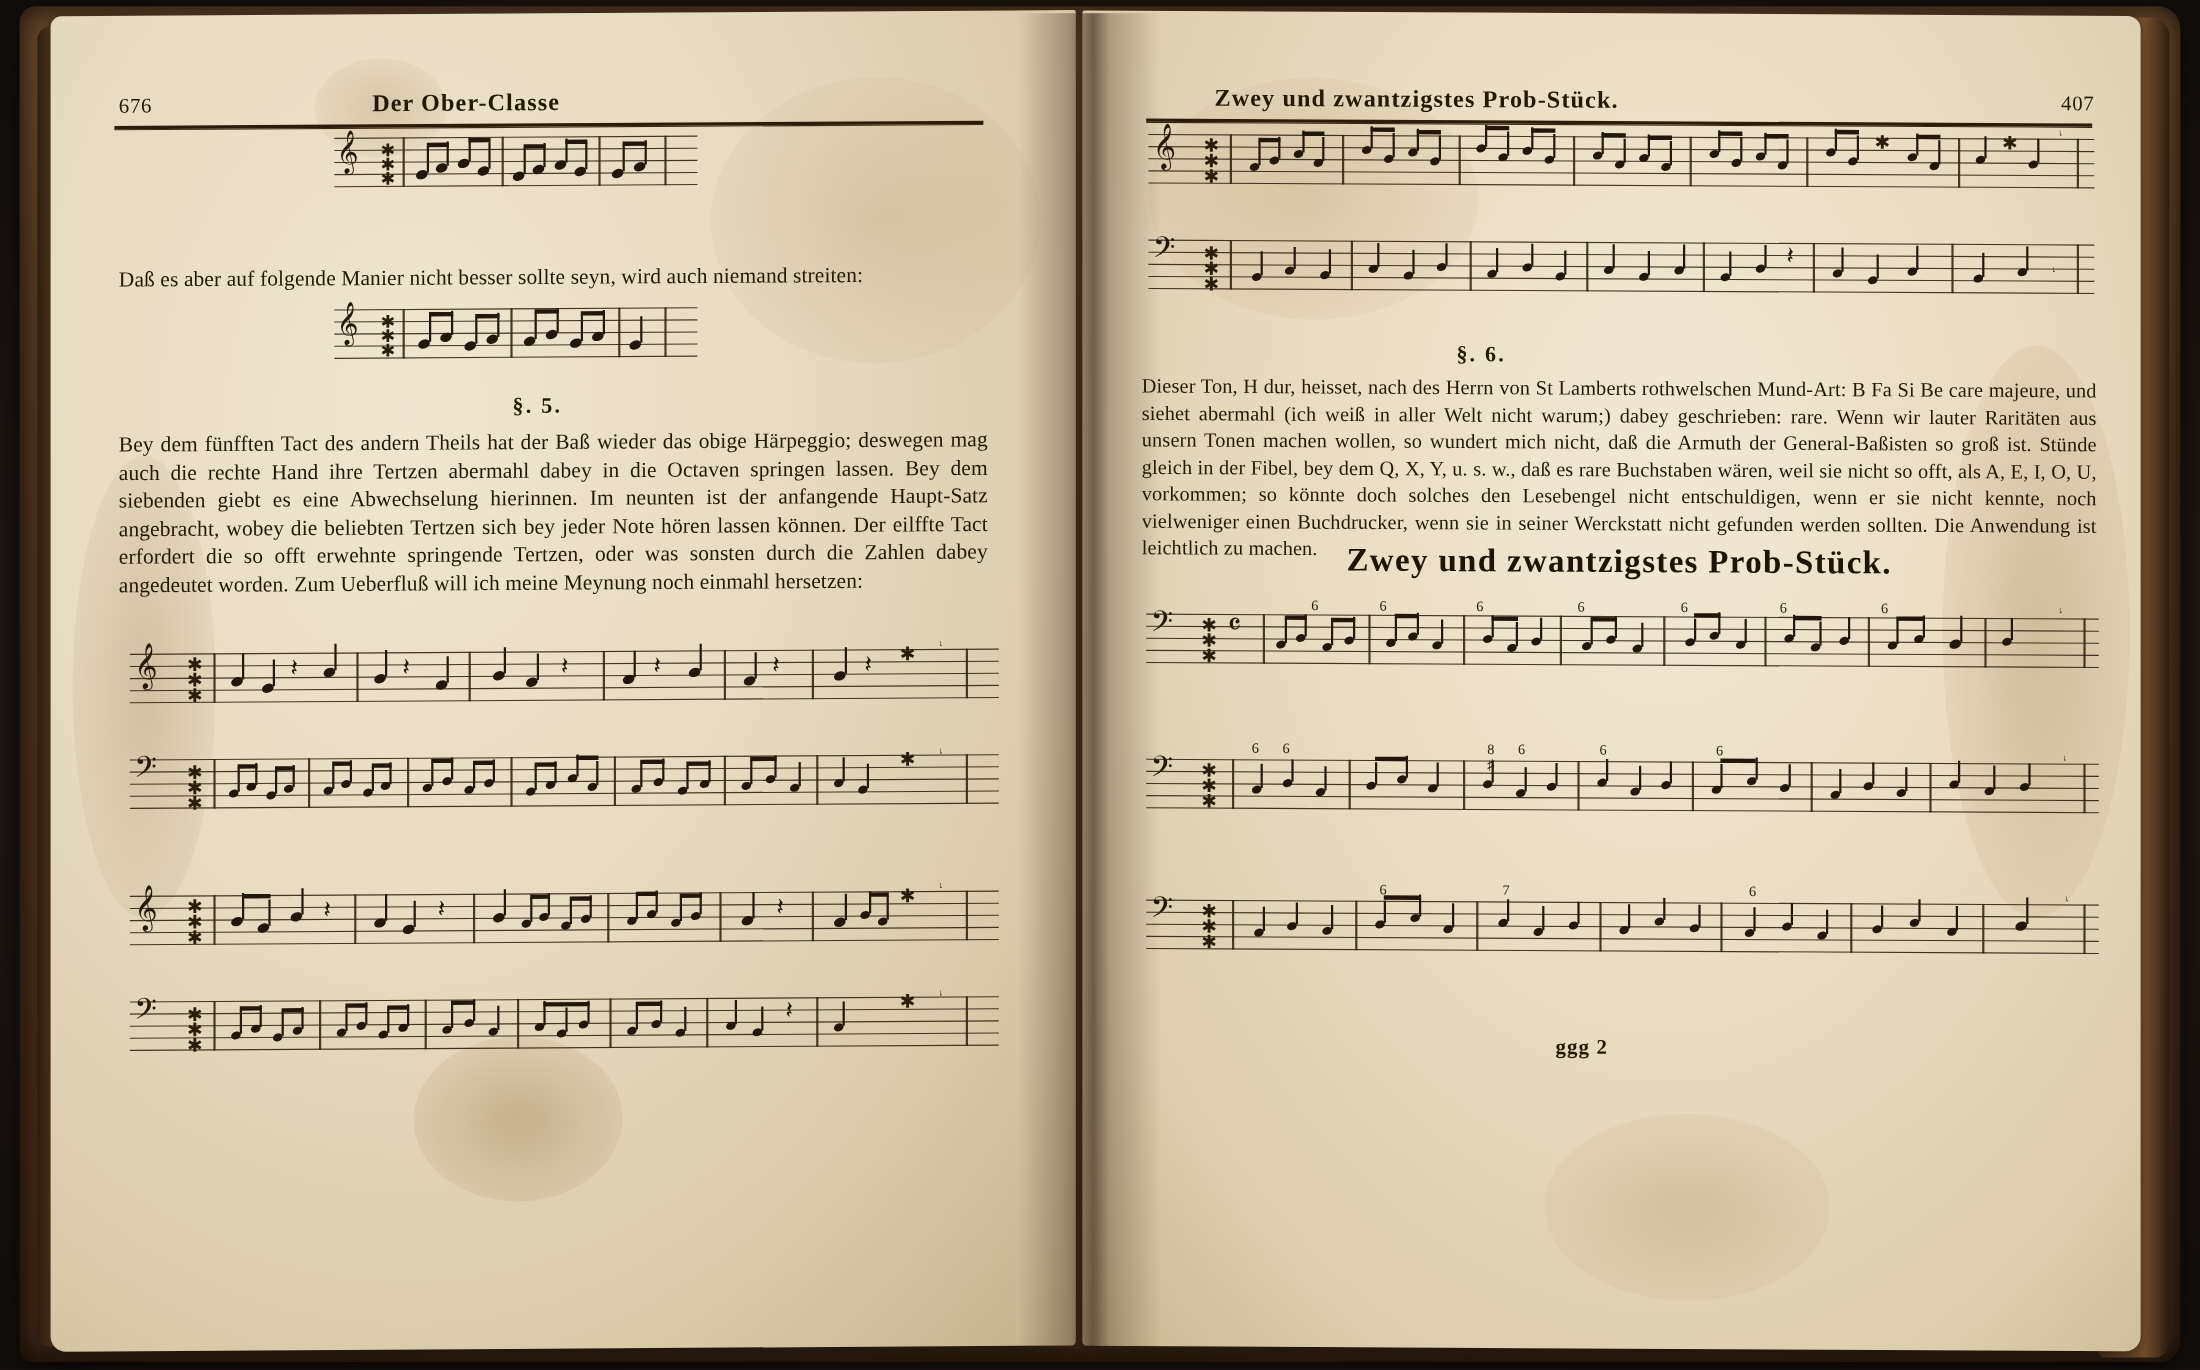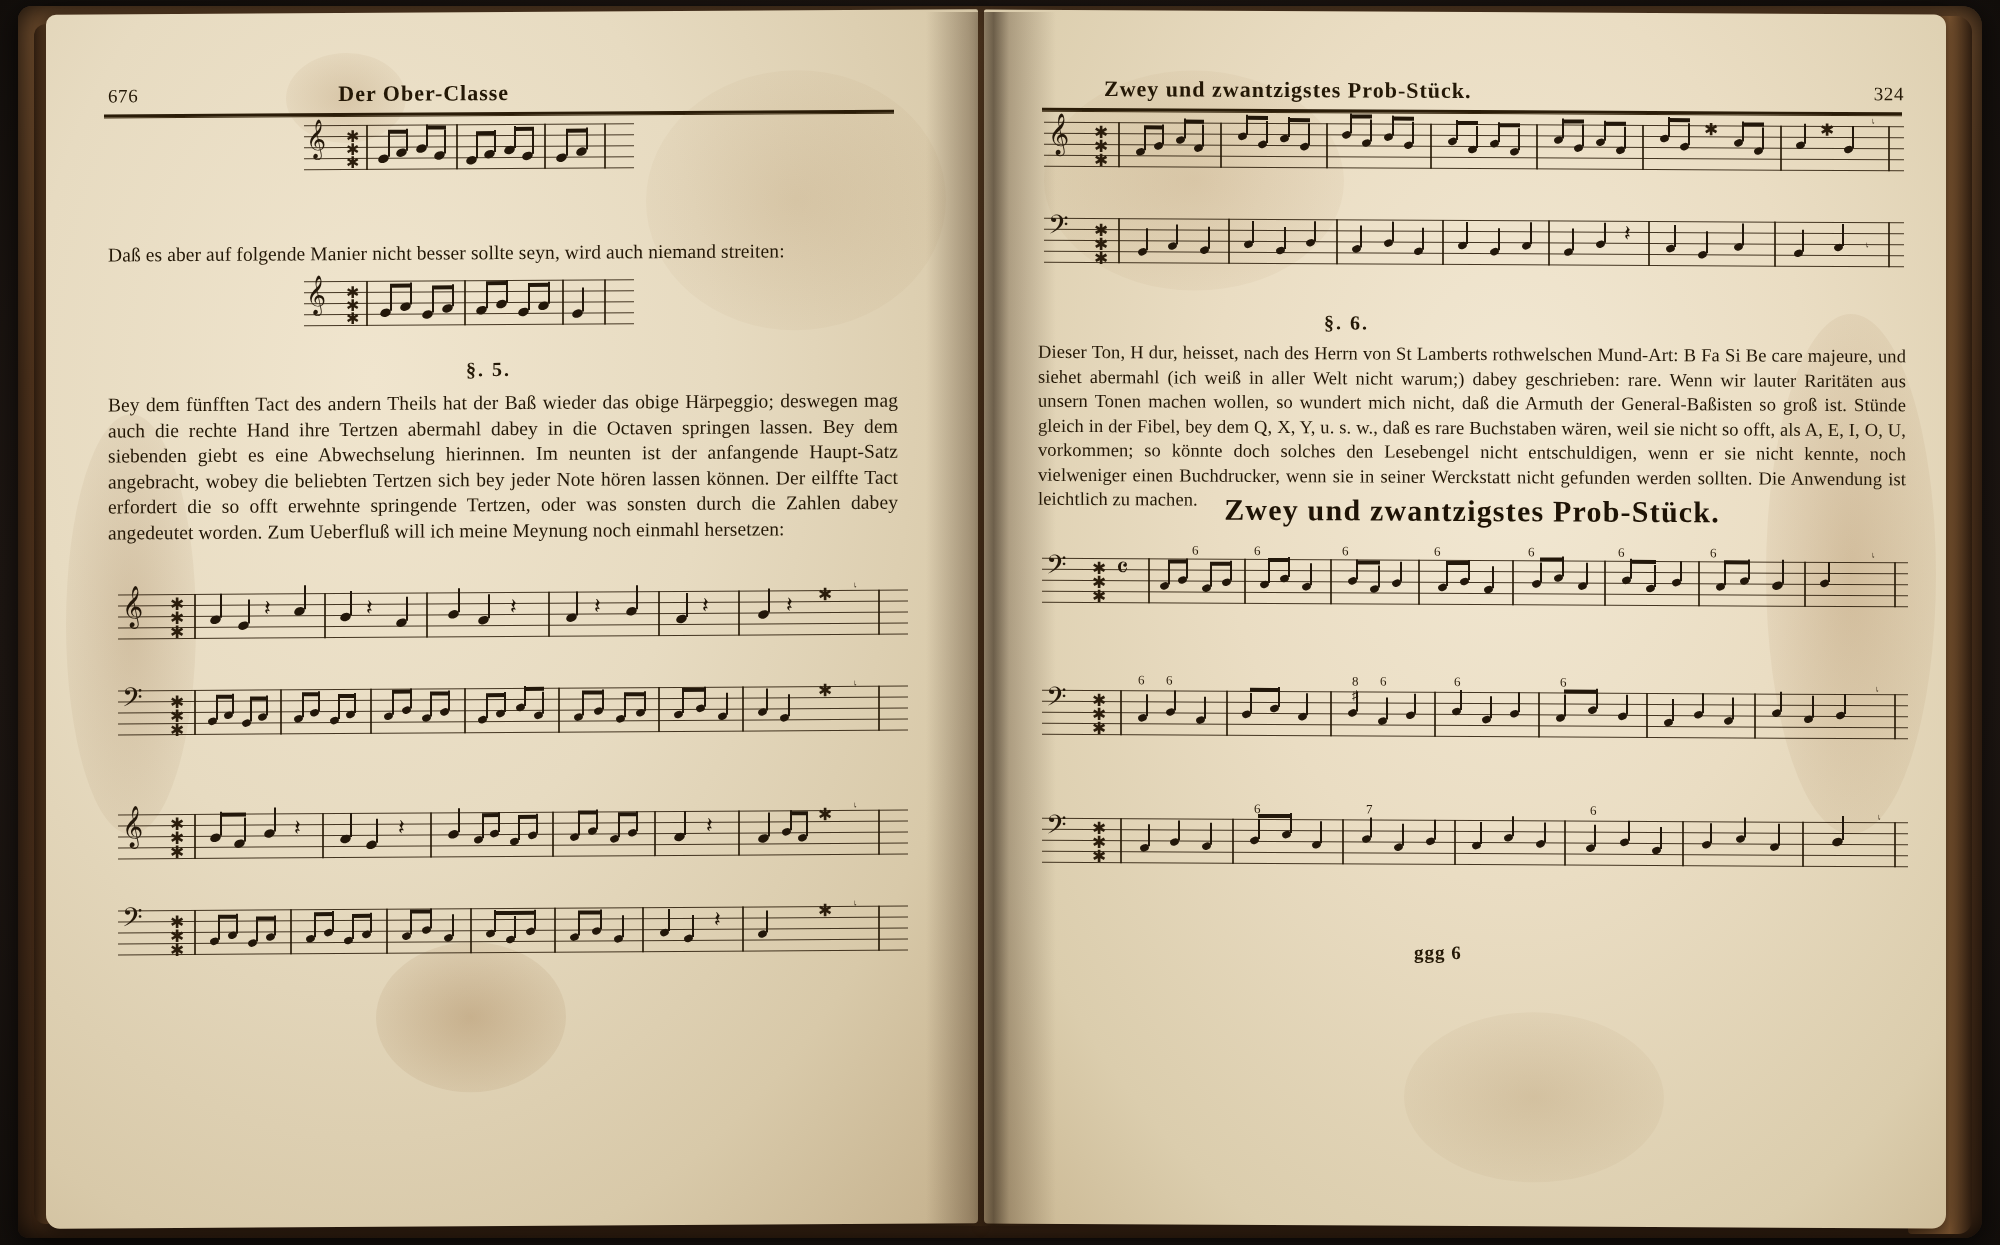--- a/index.html
+++ b/index.html
@@ -627,21 +627,21 @@
 
     <div class="page right">
       <div class="pagebody">
 
         <div class="stain" style="left:60px;top:60px;width:300px;height:220px;background:radial-gradient(ellipse,rgba(150,110,60,.18),rgba(150,110,60,0));"></div>
         <div class="stain" style="right:10px;top:300px;width:170px;height:520px;background:radial-gradient(ellipse,rgba(140,95,45,.24),rgba(140,95,45,0));"></div>
         <div class="stain" style="left:420px;top:1000px;width:260px;height:170px;background:radial-gradient(ellipse,rgba(140,100,50,.18),rgba(140,100,50,0));"></div>
 
         <div class="runhead" style="left:60px;top:66px;width:860px;justify-content:space-between;">
           <span class="title" style="margin-left:60px;">Zwey und zwantzigstes Prob-Stück.</span>
-          <span class="folio">324</span>
+          <span class="folio">407</span>
         </div>
         <div class="rule" style="left:58px;top:98px;width:860px;"></div>
 
         <div class="system" id="ms-r1" style="left:60px;top:112px;width:860px;height:180px;">
           <div class="staff" style="top:0;height:46px;">
             <div class="ln" style="top:0px;"></div>
               <div class="ln" style="top:11px;"></div>
             <div class="ln" style="top:22px;"></div>
               <div class="ln" style="top:33px;"></div>
             <div class="ln" style="top:44px;"></div>
@@ -1011,20 +1011,20 @@
             <div class="stem" style="left:702px;top:4px;height:20px;"></div>
           <div class="note small" style="left:728px;top:30px;"></div>
             <div class="stem" style="left:736px;top:10px;height:22px;"></div>
           <div class="barline" style="left:760px;top:8px;height:45px;"></div>
           <div class="note" style="left:790px;top:24px;"></div>
             <div class="stem" style="left:800px;top:2px;height:24px;"></div>
           <div class="orn" style="left:836px;top:-4px;">𝆛</div>
           <div class="barline" style="left:852px;top:8px;height:45px;"></div>
         </div>
 
-        <div class="catchword" style="left:430px;top:930px;">ggg 6</div>
+        <div class="catchword" style="left:430px;top:930px;">ggg 2</div>
 
       </div>
     </div>
 
     <div class="gutter"></div>
   </div>
 </div>
 
 </body></html>

